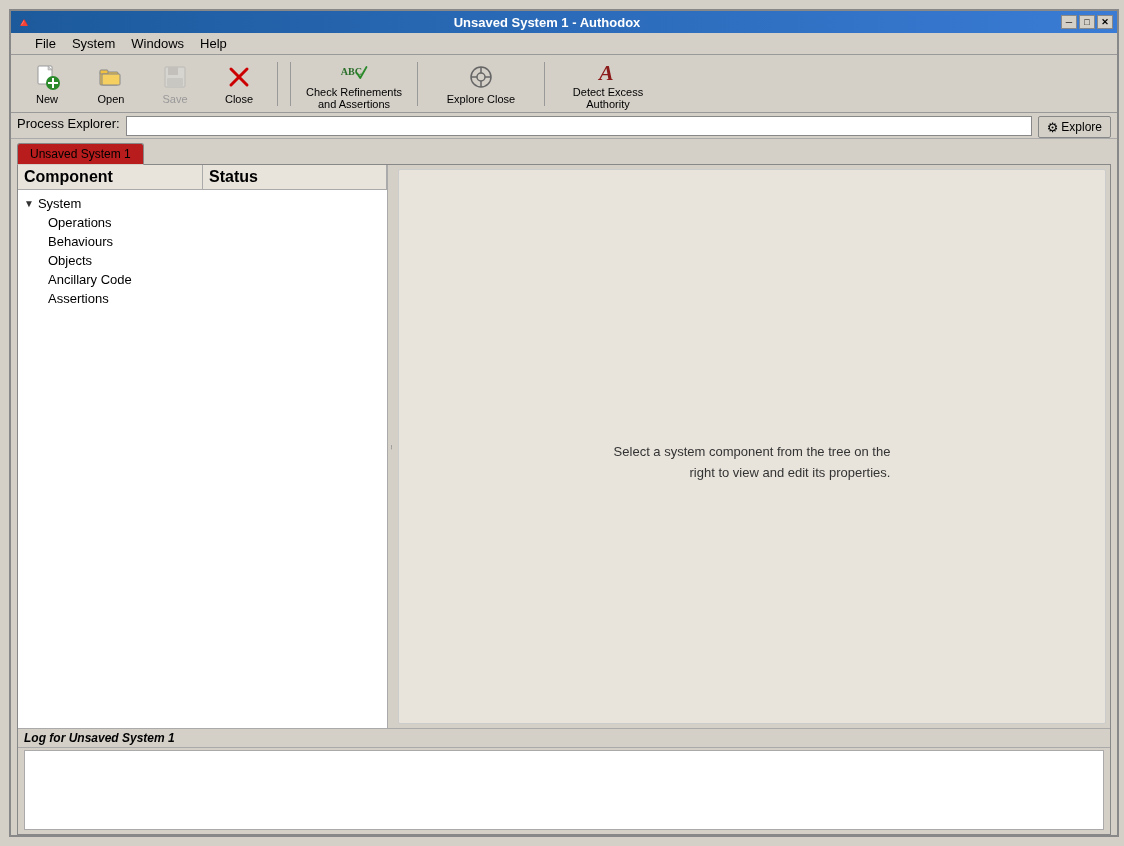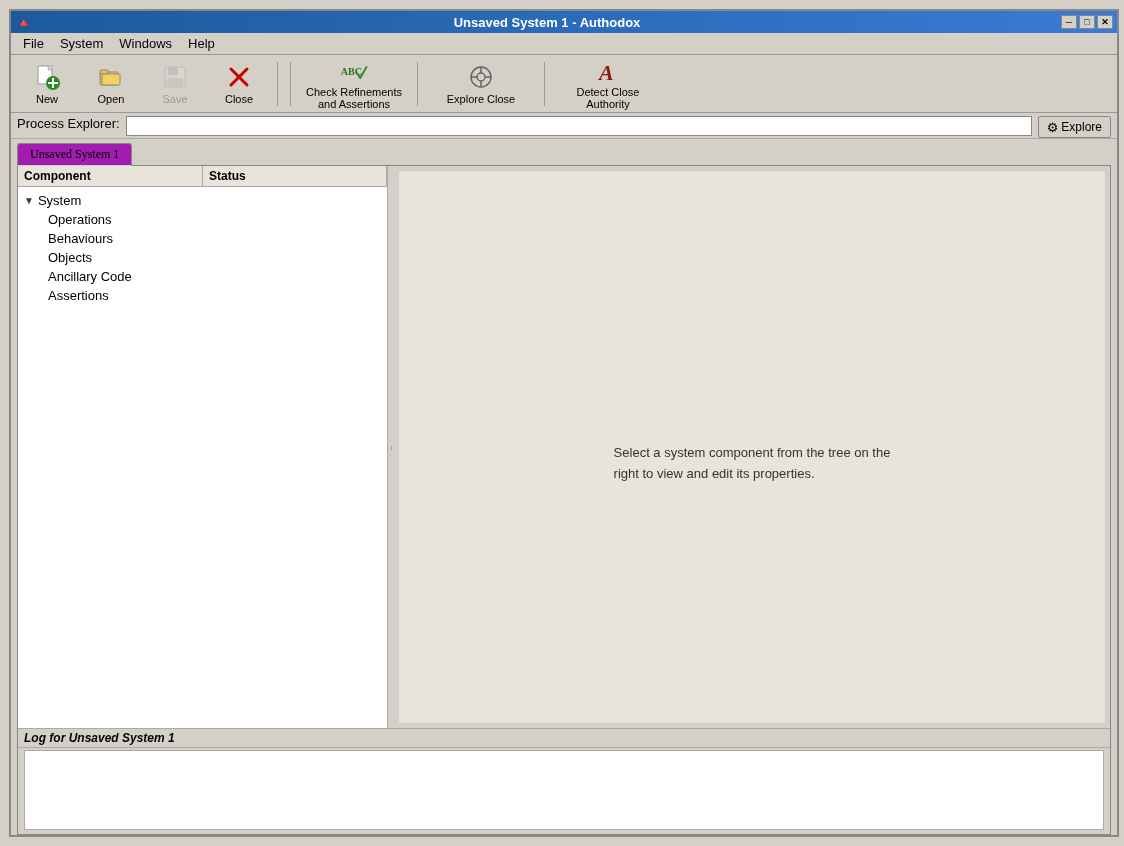--- a/index.html
+++ b/index.html
@@ -49,21 +49,21 @@
     #title-bar-icon {
       width: 18px; height: 18px; margin-left: 4px;
       display: flex; align-items: center; justify-content: center;
     }
     
     #menu-bar {
       background: #d4d0c8;
       border-bottom: 1px solid #999;
       display: flex;
       gap: 0;
-      padding: 2px 4px;
+      padding: 2px 16px;
       flex-shrink: 0;
       height: 22px;
       align-items: center;
     }
     .menu-item {
       padding: 2px 8px;
       cursor: pointer;
       font-size: 13px;
     }
     
@@ -157,25 +157,24 @@
       padding: 3px 12px;
       border: 1px solid #888;
       border-bottom: none;
       background: #e8e4dc;
       font-size: 12px;
       cursor: pointer;
       border-radius: 3px 3px 0 0;
       margin-right: 2px;
     }
     .tab.active {
-      background: #a21caf;
+      background: #b91c1c;
       border-bottom: 1px solid #d4d0c8;
       margin-bottom: -1px;
       z-index: 1;
-      font-family: Liberation Serif, serif;
     }
     
     #main-content {
       flex: 1;
       display: flex;
       flex-direction: column;
       border: 1px solid #888;
       margin: 0 6px;
       background: #d4d0c8;
       overflow: hidden;
@@ -194,21 +193,21 @@
       flex-direction: column;
       background: white;
     }
     #tree-header {
       display: flex;
       border-bottom: 1px solid #aaa;
       background: #e8e4dc;
     }
     .tree-col-header {
       padding: 3px 6px;
-      font-size: 12px;
+      font-size: 16px;
       font-weight: bold;
       border-right: 1px solid #aaa;
     }
     .tree-col-component { width: 185px; }
     .tree-col-status { flex: 1; }
     #tree-content {
       flex: 1;
       overflow-y: auto;
       padding: 4px 0;
     }
@@ -231,21 +230,21 @@
       flex: 1;
       display: flex;
       align-items: center;
       justify-content: center;
       background: #e8e4dc;
       border: 1px solid #ccc;
       margin: 4px;
       border-radius: 2px;
     }
     #detail-message {
-      text-align: left;
+      text-align: right;
       font-size: 13px;
       color: #333;
       line-height: 1.6;
       margin-top: 33px;
     }
     
     #splitter {
       width: 6px;
       background: #d4d0c8;
       cursor: col-resize;
@@ -385,21 +384,21 @@
     </div>
 
     <div class="toolbar-separator"></div>
 
     <div class="large-toolbar-btn">
       <div class="toolbar-icon">
         <svg width="26" height="26" viewBox="0 0 26 26">
           <text x="4" y="22" font-size="22" font-weight="bold" fill="#8b1a1a" font-family="serif" font-style="italic">A</text>
         </svg>
       </div>
-      <span>Detect Close Authority</span>
+      <span>Detect Excess Authority</span>
     </div>
   </div>
 
   <div id="process-explorer-bar">
     <span id="process-explorer-label">Process Explorer:</span>
     <input id="process-explorer-input" type="text" style="">
     <button id="explore-btn">
       <span style="font-size:13px">⚙</span>
       <span>Explore</span>
     </button>

